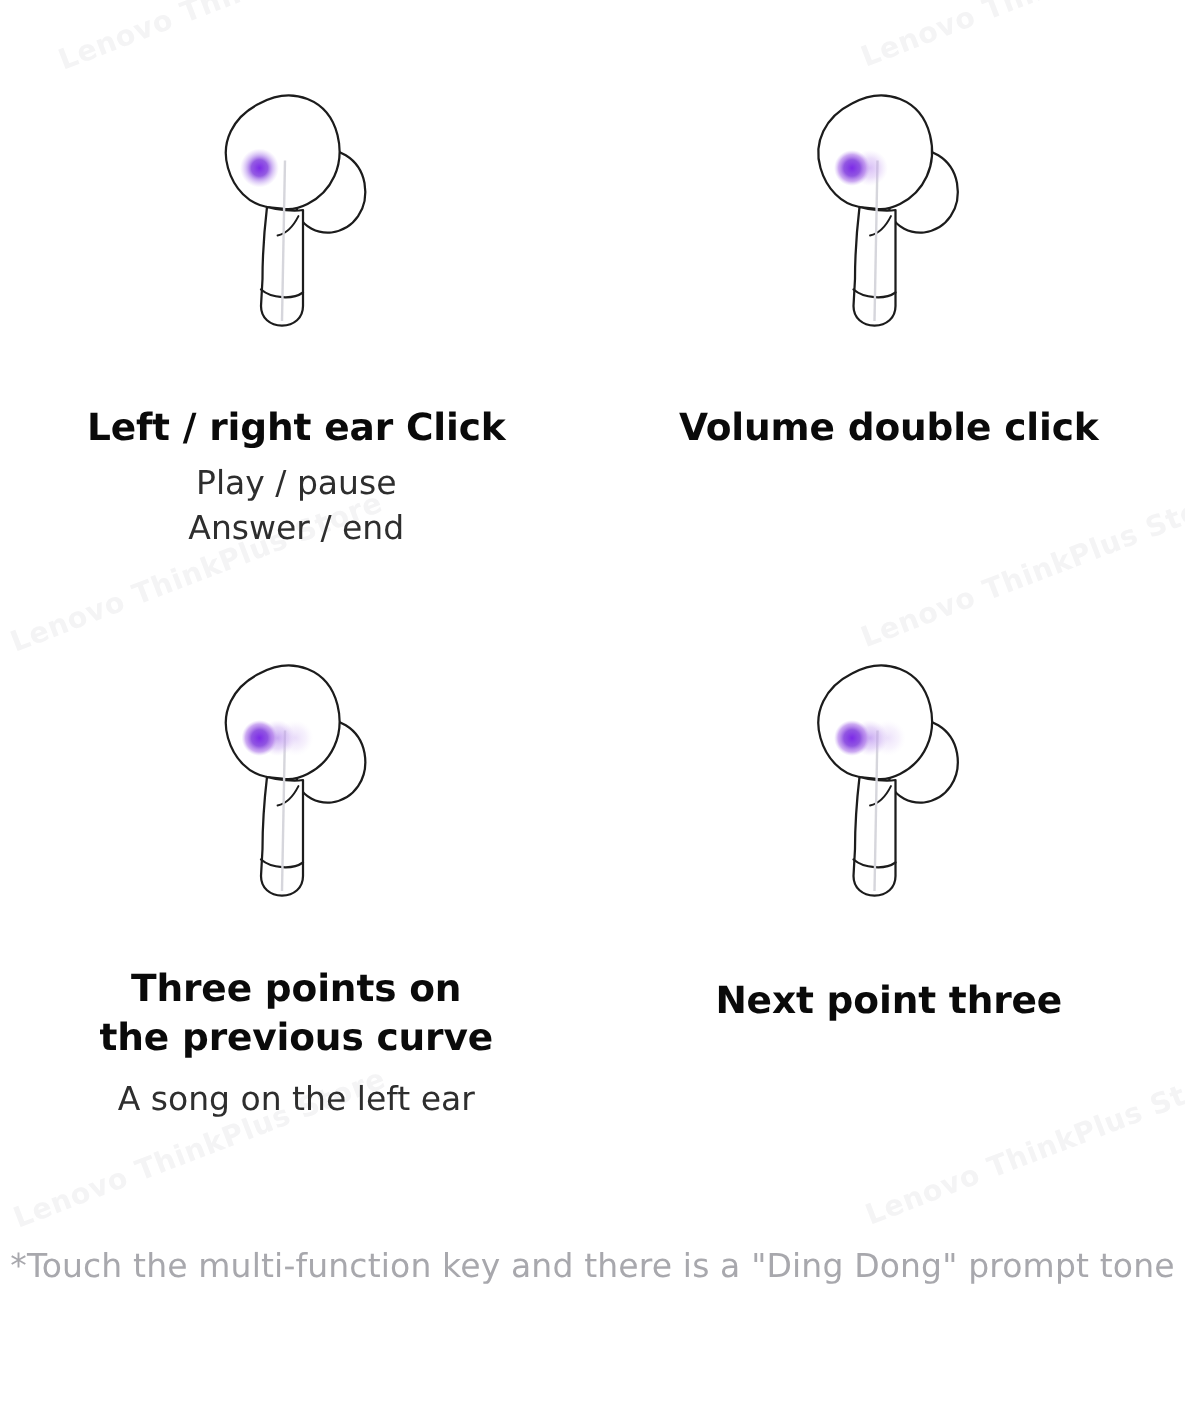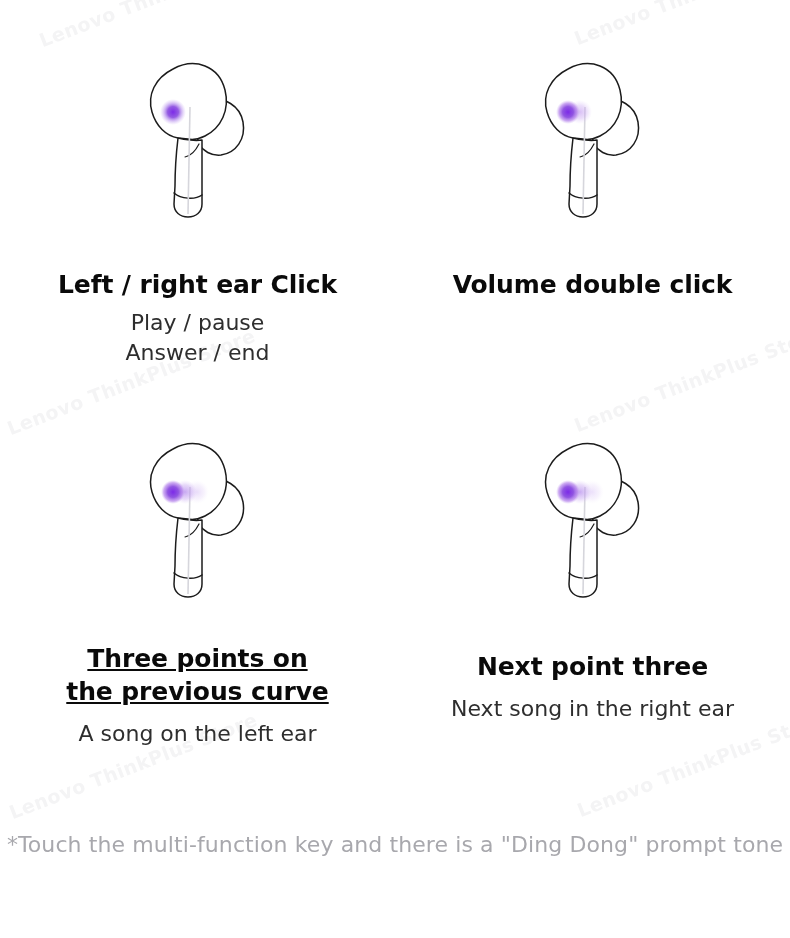--- a/index.html
+++ b/index.html
@@ -87,21 +87,21 @@
     color: #2e2e2e;
     text-align: center;
     line-height: 1.38;
     white-space: pre-line;
   }
 
   .p1 .panel-title { margin-top: 46px; }
   .p1 .panel-sub   { margin-top: 7px; }
   .p2 .panel-title { margin-top: 46px; }
   .p2 .panel-sub   { margin-top: 12px; }
-  .p3 .panel-title { margin-top: 40px; text-decoration: underline; }
+  .p3 .panel-title { margin-top: 40px; }
   .p3 .panel-sub   { margin-top: 11px; }
   .p4 .panel-title { margin-top: 48px; }
   .p4 .panel-sub   { margin-top: 11px; }
 
   #footnote {
     position: absolute;
     left: 0;
     top: 832px;
     width: 790px;
     text-align: center;
@@ -260,20 +260,19 @@
             <path d="M41 141 C48 147 62 148 69 143" fill="none"></path>
             <path d="M66 92 C62 100 57 104 52 105" fill="none" stroke-width="1.2"></path>
           </g>
           <line x1="57" y1="55" x2="55" y2="162" stroke="#d6d6dc" stroke-width="1.6" fill="none"></line>
           <circle cx="64" cy="60" r="12" fill="url(#glow4c)"></circle>
           <circle cx="52" cy="60" r="12" fill="url(#glow4b)"></circle>
           <circle cx="40" cy="60" r="12" fill="url(#glow4a)"></circle>
         </svg>
       </div>
       <div class="panel-title">Next point three</div>
-      <div class="panel-sub">Next song in the right ear</div>
     </div>
 
   </div>
 
   <div id="footnote">*Touch the multi-function key and there is a "Ding Dong" prompt tone</div>
 
 </div>
 
 </body></html>

